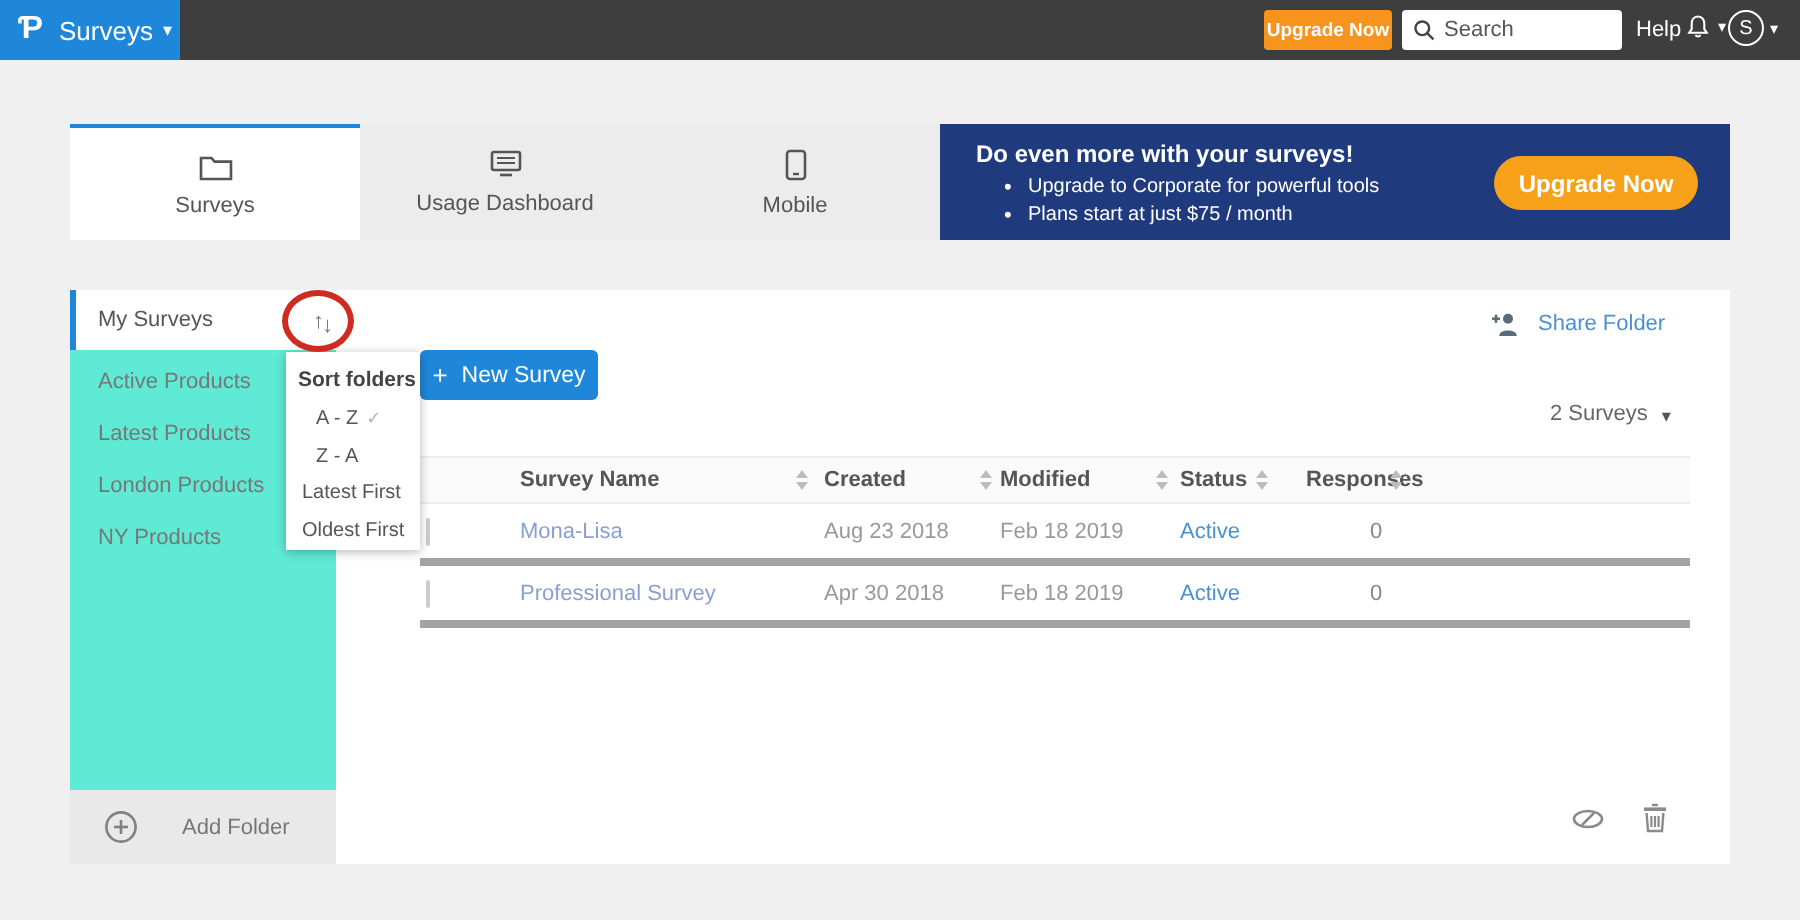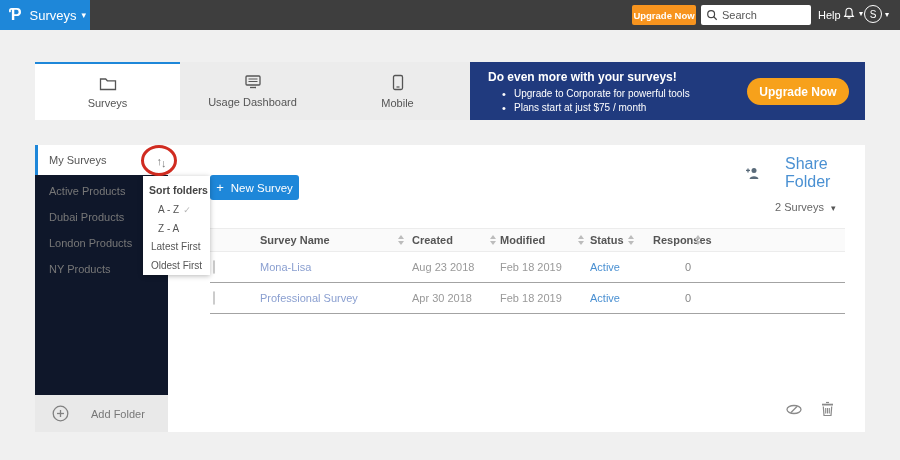--- a/index.html
+++ b/index.html
@@ -43,50 +43,50 @@
   .banner li { font-size:10px; margin-bottom:3px; position:relative; padding-left:12px; }
   .banner li::before { content:"\2022"; position:absolute; left:0; font-size:11px; }
   .btn-upgrade-banner { position:absolute; left:277px; top:16px; width:102px; height:27px; border-radius:14px;
          background:var(--banner-orange,#f7a11b); border:none; color:#fff; font-weight:bold; font-size:12px;
          font-family:inherit; cursor:pointer; }
 
   
   .card { position:absolute; left:35px; top:145px; width:830px; height:287px; background:#fff; }
 
   
-  .sidebar { position:absolute; left:0; top:0; width:133px; height:287px; background:#0f172a; }
+  .sidebar { position:absolute; left:0; top:0; width:133px; height:287px; background:#5eead4; }
   .side-item-active { position:absolute; left:0; top:0; width:133px; height:30px; background:#fff;
         border-left:3px solid var(--accent-blue,#1e87d9); display:flex; align-items:center;
         padding-left:11px; font-size:11px; color:#555; cursor:pointer; }
   .side-list { position:absolute; left:0; top:33px; width:133px; }
   .side-item { height:26px; display:flex; align-items:center; padding-left:14px; font-size:11px; color:#777; cursor:pointer; }
   .sort-btn { position:absolute; left:114px; top:5px; width:24px; height:22px; font-size:11px; color:#777;
         cursor:pointer; letter-spacing:-1px; background:transparent; border:none; font-family:inherit; }
   .sort-btn .dn { position:relative; top:2px; }
   .red-circle { position:absolute; left:106px; top:0px; width:36px; height:31px; border:3px solid var(--annotation-red,#d02b20);
         border-radius:50%; z-index:9; pointer-events:none; }
   .add-folder { position:absolute; left:0; top:250px; width:133px; height:37px; background:#e9e9e9;
         display:flex; align-items:center; gap:22px; padding-left:17px; font-size:11px; color:#777; cursor:pointer; }
 
   
-  .share-folder { position:absolute; left:710px; top:10px; display:flex; align-items:center; gap:24px;
-        color:var(--status-active,#4a90d2); font-size:16px; cursor:pointer; }
+  .share-folder { position:absolute; left:710px; top:10px; display:flex; align-items:center; gap:8px;
+        color:var(--status-active,#4a90d2); font-size:11px; cursor:pointer; }
   .btn-new-survey { position:absolute; left:175px; top:30px; width:89px; height:25px;
         background:var(--accent-blue,#1e87d9); border:none; border-radius:3px; color:#fff; font-size:11.5px;
         font-family:inherit; display:flex; align-items:center; justify-content:center; gap:7px; cursor:pointer; }
   .btn-new-survey .plus { font-size:13px; }
   .count-dd { position:absolute; left:740px; top:56px; display:flex; align-items:flex-end; gap:7px;
         font-size:11px; color:#666; cursor:pointer; }
   .count-dd .caret { font-size:9px; color:#555; }
 
   
   .table { position:absolute; left:175px; top:83px; width:635px; }
   .thead { position:relative; height:24px; background:#fafafa; border-top:1px solid #ececec;
         border-bottom:1px solid #ececec; font-weight:bold; font-size:11px; color:#555; }
-  .trow { position:relative; height:31px; border-bottom:1px solid #a3a3a3; font-size:11px; }
+  .trow { position:relative; height:31px; border-bottom:4px solid #a3a3a3; font-size:11px; }
   .cell { position:absolute; top:50%; transform:translateY(-50%); white-space:nowrap; }
   .c-check { left:3px; } .c-name { left:50px; } .c-created { left:202px; } .c-modified { left:290px; }
   .c-status { left:380px; } .c-resp-h { left:443px; } .c-resp { left:475px; }
   .s1 { left:188px; } .s2 { left:280px; } .s3 { left:368px; } .s4 { left:418px; } .s5 { left:485px; }
   .trow .c-name { color:var(--link-blue,#8a9fd0); cursor:pointer; }
   .trow .c-created, .trow .c-modified { color:#999; }
   .trow .c-status { color:var(--status-active,#4a90d2); }
   .trow .c-resp { color:#888; }
   .checkbox { width:13px; height:13px; border:1px solid #ccc; border-radius:2px; background:#fff; cursor:pointer; }
   .sort-arrows { display:inline-flex; flex-direction:column; gap:2px; cursor:pointer; }
@@ -185,21 +185,21 @@
     <div class="side-item-active">
       <span>My Surveys</span>
     </div>
     <button class="sort-btn"><span>↑</span><span class="dn">↓</span></button>
     <div class="red-circle"></div>
     <div class="side-list">
       <div class="side-item">
           <span>Active Products</span>
         </div>
       <div class="side-item">
-          <span>Dubai Products</span>
+          <span>Latest Products</span>
         </div>
       <div class="side-item">
           <span>London Products</span>
         </div>
       <div class="side-item">
           <span>NY Products</span>
         </div>
     </div>
     <div class="add-folder">
       <span style="display:flex;">

